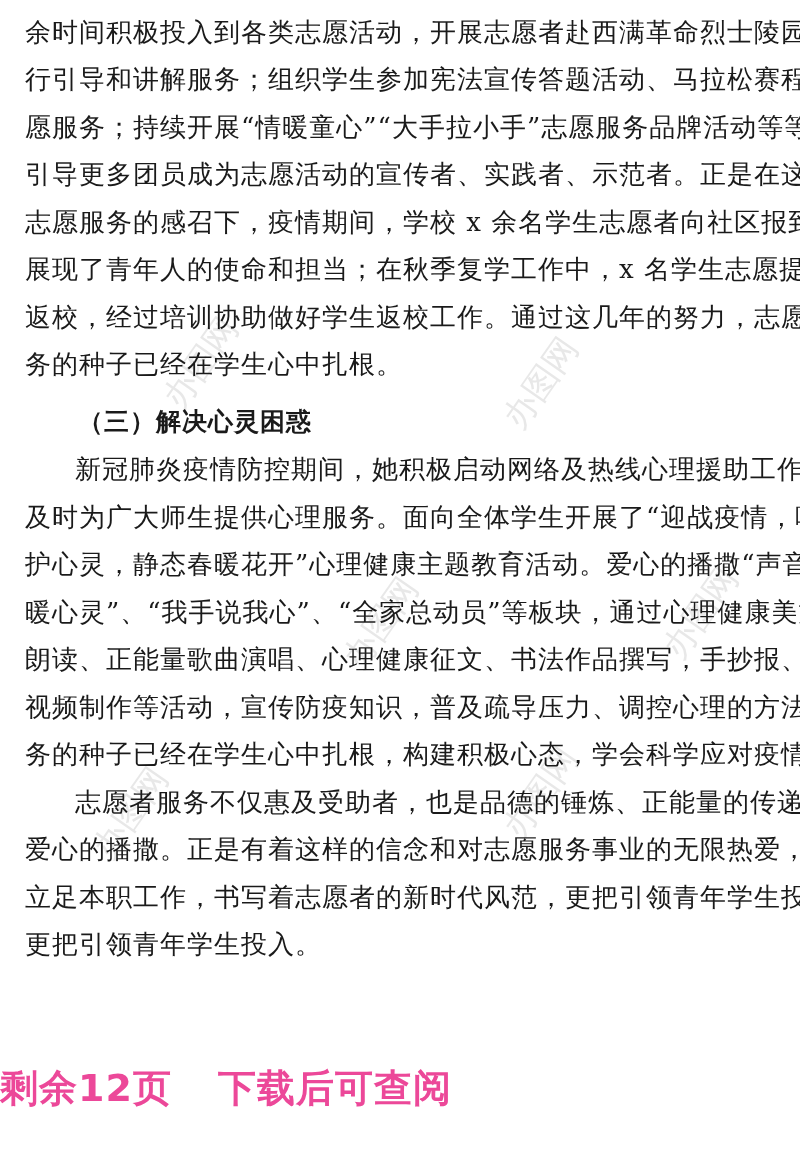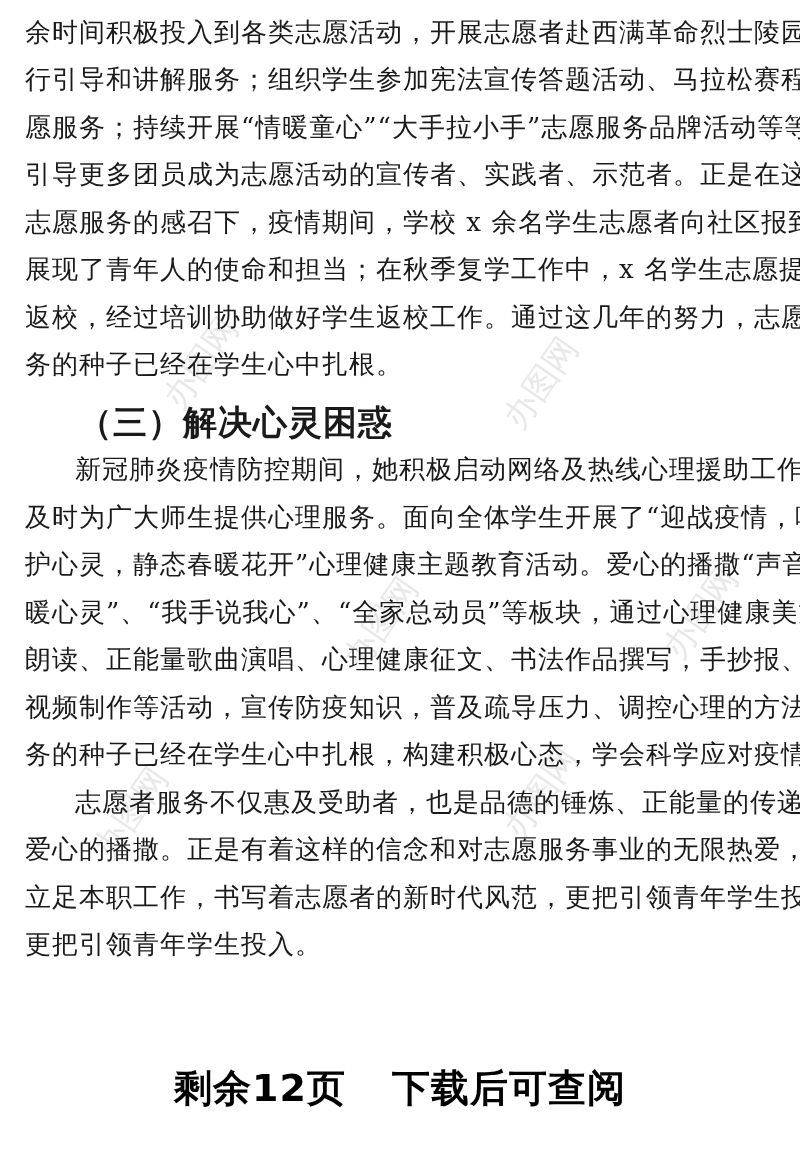--- a/index.html
+++ b/index.html
@@ -38,21 +38,21 @@
     text-align: center;
   }
   .line.indent {
     left: 75px;
     width: 698px;
   }
   .heading {
     position: absolute;
     left: 80px;
     height: 32px;
-    font-size: 34px;
+    font-size: 25px;
     line-height: 32px;
     font-weight: bold;
     white-space: nowrap;
     letter-spacing: 1px;
   }
   .watermark {
     position: absolute;
     font-family: "DejaVu Sans", sans-serif;
     font-size: 34px;
     color: rgba(190, 190, 190, 0.35);
@@ -61,26 +61,25 @@
     white-space: nowrap;
     pointer-events: none;
     font-weight: 300;
   }
   .footer-banner {
     position: absolute;
     left: 0;
     width: 800px;
     top: 1058px;
     height: 60px;
-    text-align: center;
     font-family: "DejaVu Sans", "Liberation Sans", sans-serif;
     font-weight: bold;
     font-size: 38px;
     line-height: 60px;
-    color: #000000;
+    color: #ec4899;
     letter-spacing: 1px;
   }
   .footer-banner .gap {
     display: inline-block;
     width: 46px;
   }
 </style>
 </head>
 <body>
 

